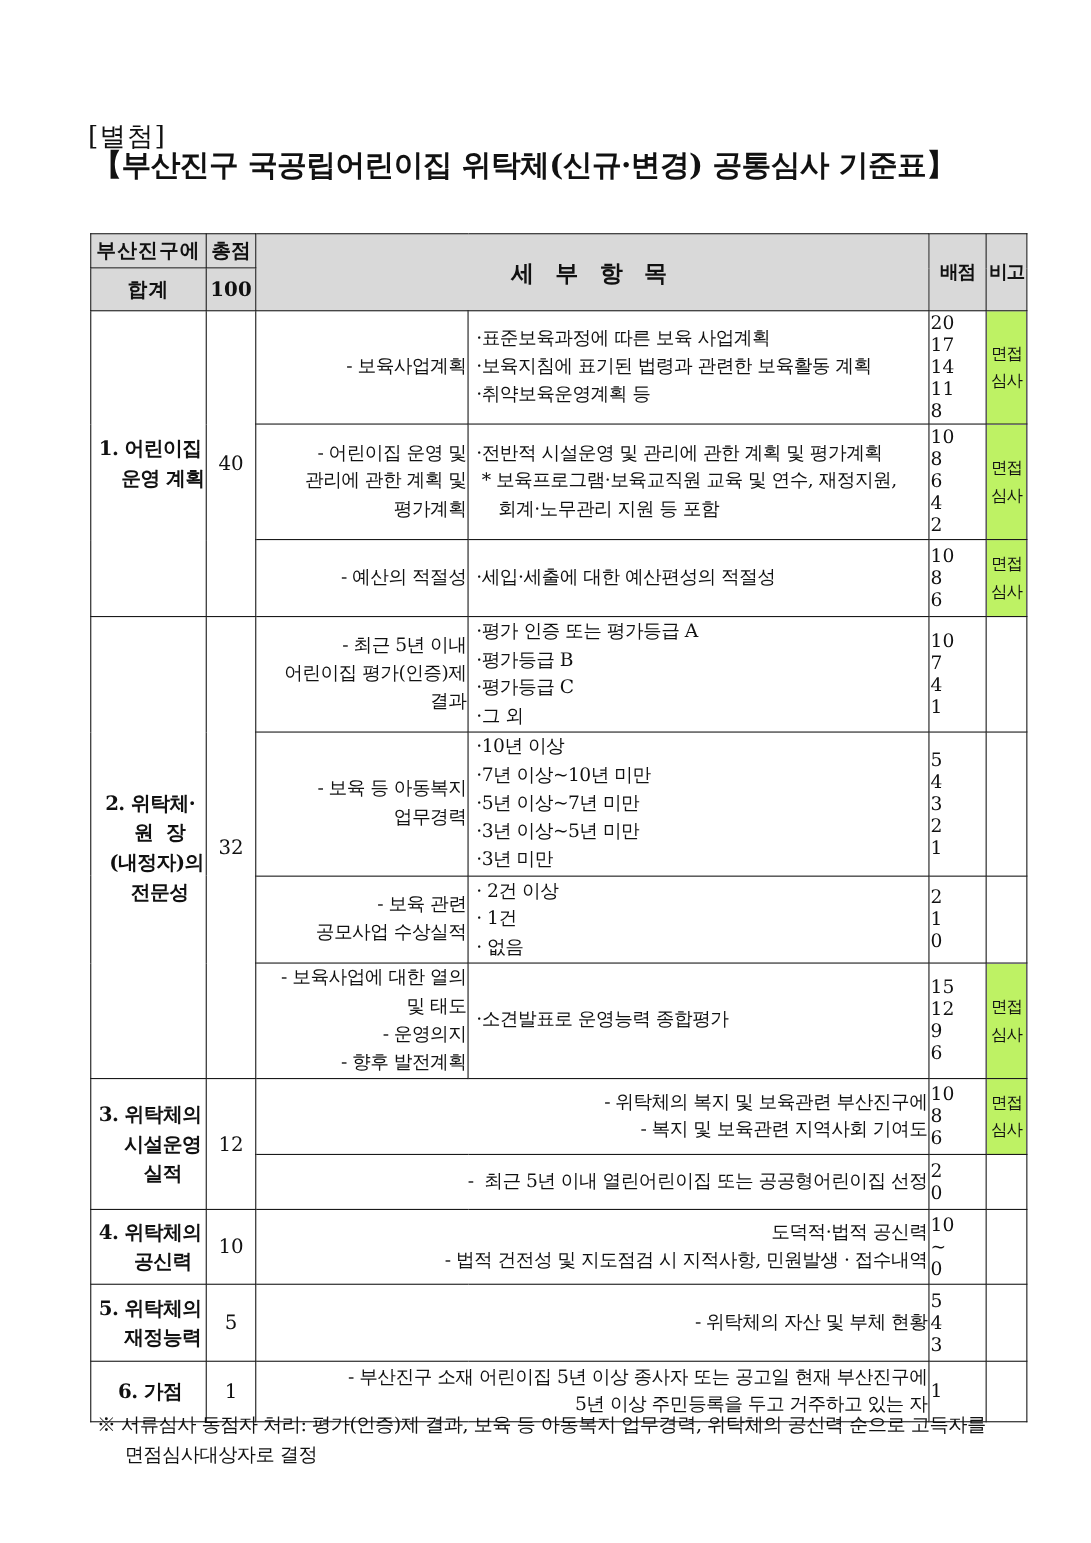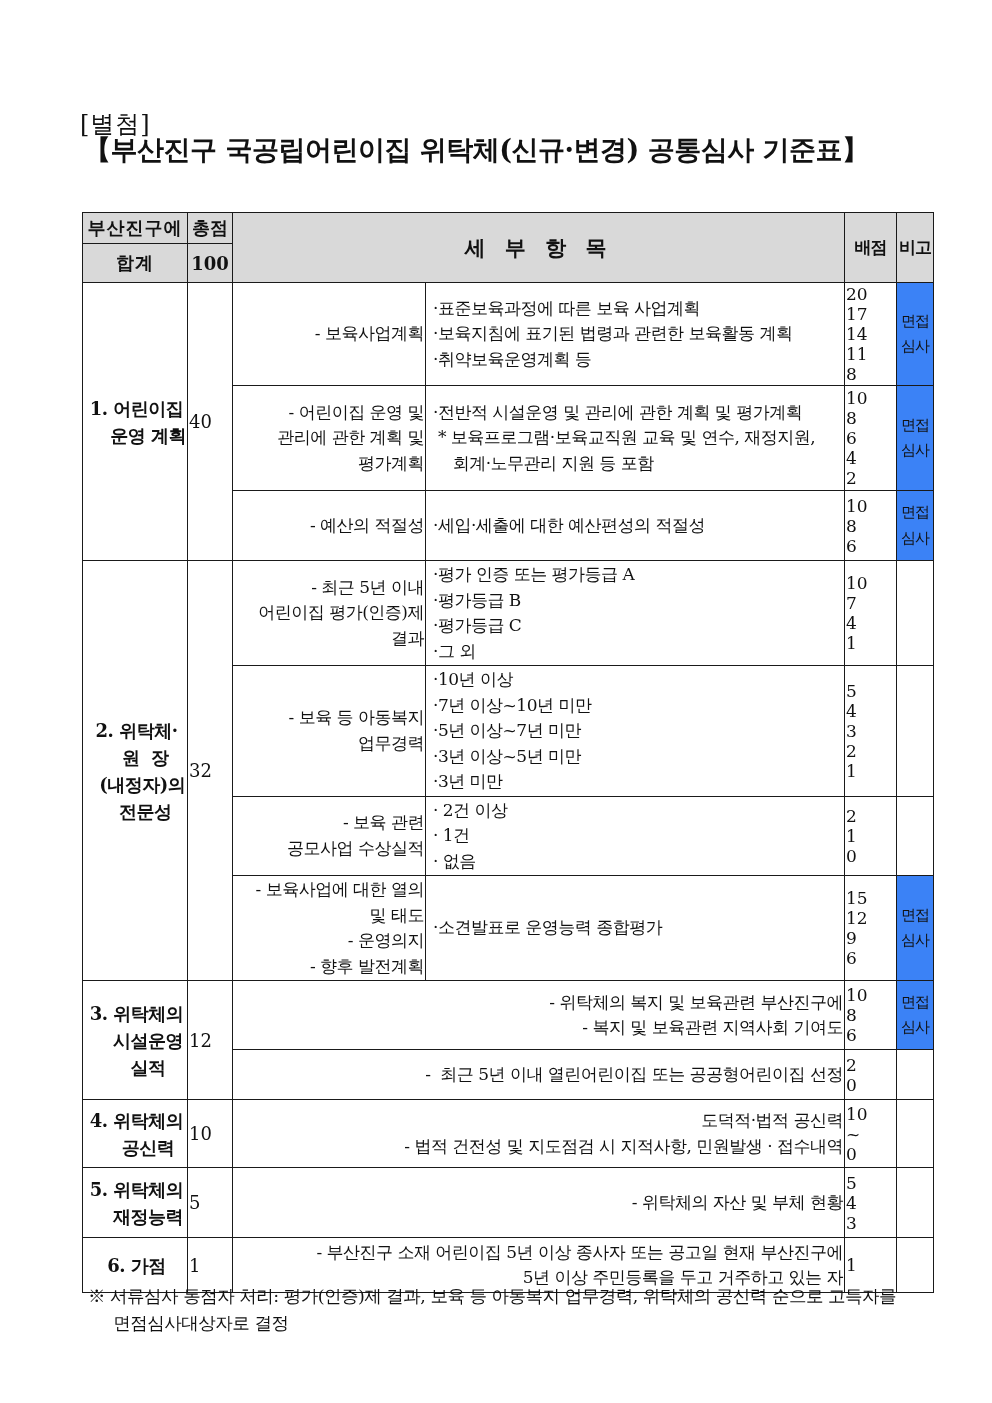--- a/index.html
+++ b/index.html
@@ -32,39 +32,39 @@
     font-size:18px;font-weight:bold;
     text-align:center;letter-spacing:1px;
   }
   td.sec-title{
     font-size:18px;font-weight:bold;
     white-space:pre-wrap;padding-left:4px;line-height:1.5;
     letter-spacing:-0.5px;
     text-align:center;
   }
   td.sec-total{
-    font-size:18px;text-align:left;
+    font-size:18px;text-align:center;
   }
   td.item{
     font-size:17px;white-space:pre-wrap;line-height:1.5;
     padding-left:8px;letter-spacing:-0.5px;text-align:right;
   }
   td.detail{
     font-size:17px;white-space:pre-wrap;line-height:1.5;
     padding-left:7px;letter-spacing:-0.5px;
   }
   td.score{
     font-size:17px;text-align:left;line-height:1.18;
     white-space:pre-line;
   }
   td.remark{
     font-size:15px;text-align:center;line-height:1.7;
     white-space:pre-line;letter-spacing:-1px;
   }
-  td.remark.teal{background:#3b82f6;margin-left:16px;}
+  td.remark.teal{background:#bef264;margin-left:16px;}
   .footnote{
     position:absolute;left:88px;top:1283px;width:880px;
     font-size:17.5px;line-height:1.55;white-space:pre-wrap;
     letter-spacing:-0.5px;
   }
 </style>
 </head>
 <body>
 
 <div class="attachment">[별첨]</div>

